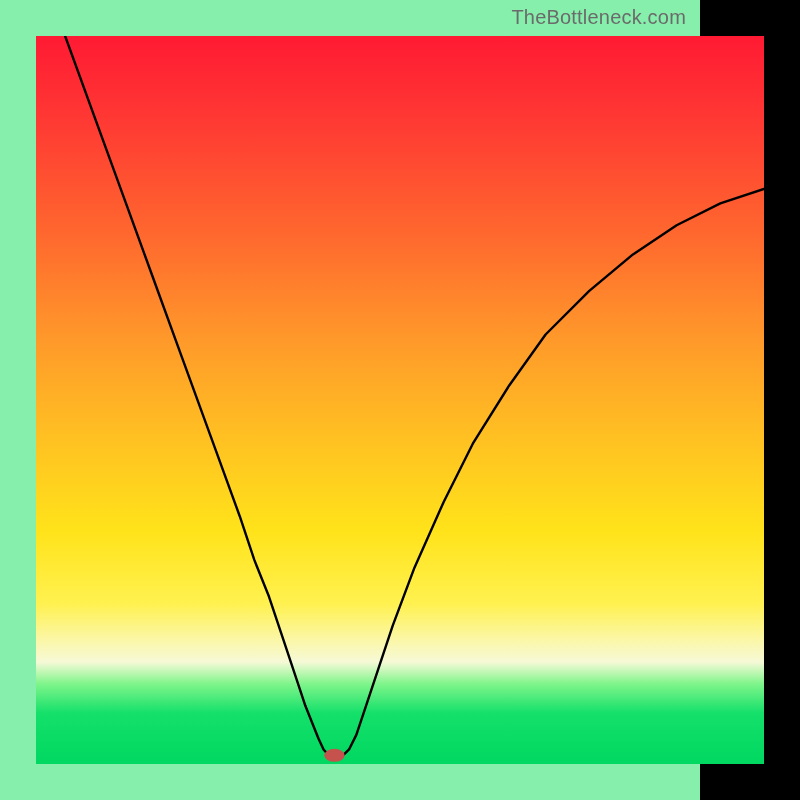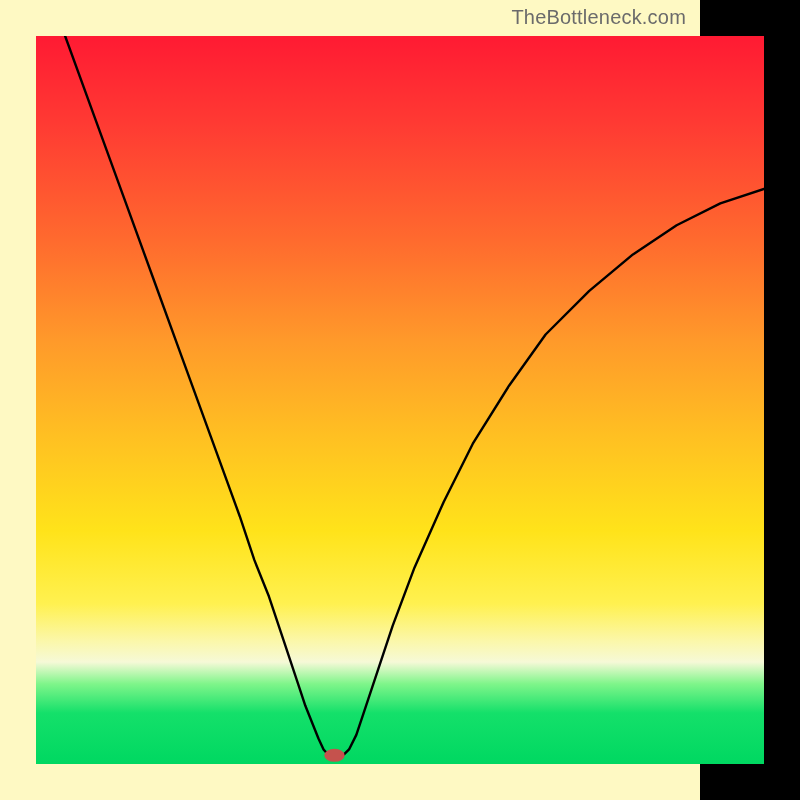--- a/index.html
+++ b/index.html
@@ -10,21 +10,21 @@
     background: #000;
     overflow: hidden;
     font-family: Arial, Helvetica, sans-serif;
   }
   .frame {
     position: absolute;
     left: 0;
     top: 0;
     width: 700px;
     height: 800px;
-    background: #fef9c3;
+    background: #86efac;
     text-align: right;
   }
   .plot-area {
     position: absolute;
     left: 36px;
     top: 36px;
     width: 728px;
     height: 728px;
     
     background: linear-gradient(

